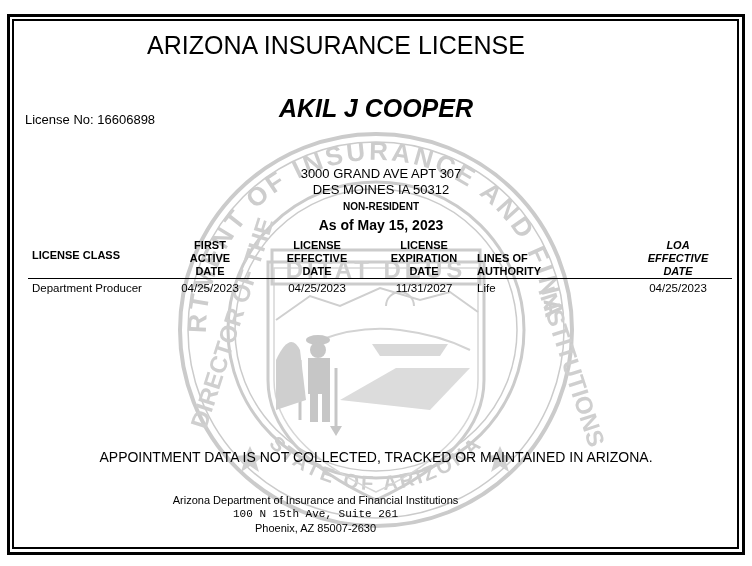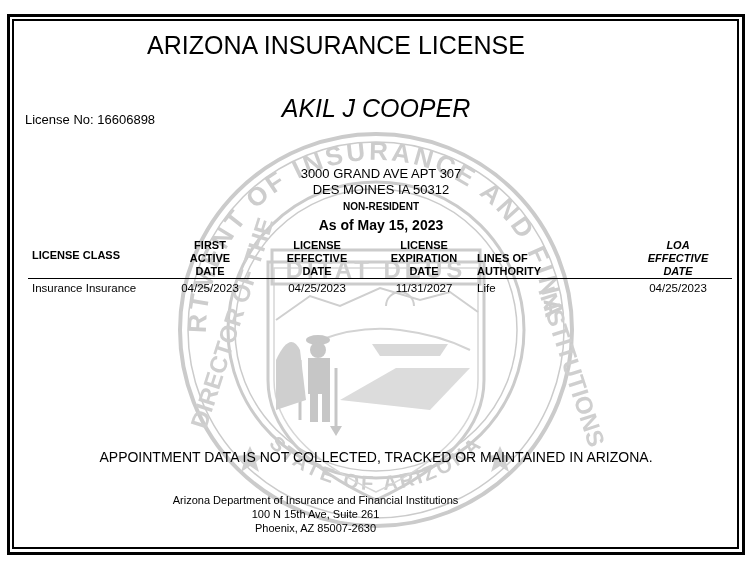--- a/index.html
+++ b/index.html
@@ -4,21 +4,21 @@
   <style>
     html, body { margin: 0; padding: 0; background: #ffffff; }
     body { width: 752px; height: 566px; position: relative; overflow: hidden; font-family: "Liberation Sans", sans-serif; color: #000; }
     .border-outer { position: absolute; left: 7px; top: 14px; width: 732px; height: 535px; border: 3px solid #000; box-sizing: content-box; }
     .border-inner { position: absolute; left: 12px; top: 19px; width: 723px; height: 526px; border: 2px solid #000; }
     .seal { position: absolute; left: 0; top: 0; width: 752px; height: 566px; pointer-events: none; }
     .abs { position: absolute; white-space: nowrap; }
     .center { text-align: center; }
     .title { left: 0; width: 672px; top: 30px; font-size: 25px; line-height: 30px; }
     .license-no { left: 25px; top: 68px; font-size: 13px; line-height: 16px; margin-top: 44px; }
-    .name { left: 0; width: 752px; top: 93px; font-size: 25px; font-weight: normal; font-style: italic; line-height: 30px; }
+    .name { left: 0; width: 752px; top: 93px; font-size: 25px; font-weight: bold; font-style: italic; line-height: 30px; }
     .addr1 { left: 0; width: 762px; top: 166px; font-size: 13px; line-height: 16px; }
     .addr2 { left: 0; width: 762px; top: 182px; font-size: 13px; line-height: 16px; }
     .resident { left: 0; width: 762px; top: 200px; font-size: 10px; font-weight: bold; line-height: 13px; }
     .asof { left: 0; width: 762px; top: 216px; font-size: 14px; font-weight: bold; line-height: 18px; }
     .th { font-size: 11px; font-weight: bold; line-height: 13px; position: absolute; }
     .th-center { text-align: center; }
     .rule { position: absolute; left: 28px; top: 278px; width: 704px; height: 0; border-top: 1px solid #000; }
     .td { font-size: 11.5px; line-height: 14px; position: absolute; top: 281px; }
     .notice { left: 0; width: 752px; top: 448px; font-size: 14px; line-height: 18px; }
     .footer { left: 0; width: 631px; font-size: 11px; line-height: 14px; margin-top: 16px; }
@@ -114,25 +114,25 @@
 </div>
 <div class="th th-center" style="left:638px; width:80px; top:239px;font-style:italic;">
   <div>LOA</div>
   <div>EFFECTIVE</div>
   <div>DATE</div>
 </div>
 
 <div class="rule"></div>
 
 <div>
-  <div class="td" style="left:32px;">Insurance Insurance</div>
+  <div class="td" style="left:32px;">Department Producer</div>
   <div class="td" style="left:170px; width:80px; text-align:center;">04/25/2023</div>
   <div class="td" style="left:272px; width:90px; text-align:center;">04/25/2023</div>
   <div class="td" style="left:380px; width:88px; text-align:center;">11/31/2027</div>
   <div class="td" style="left:477px;">Life</div>
   <div class="td" style="left:638px; width:80px; text-align:center;">04/25/2023</div>
 </div>
 
 <div class="abs center notice">APPOINTMENT DATA IS NOT COLLECTED, TRACKED OR MAINTAINED IN ARIZONA.</div>
 
 <div class="abs center footer" style="top:477px;">Arizona Department of Insurance and Financial Institutions</div>
-<div class="abs center footer" style="top:491px;">100 N 15th Ave, Suite 261</div>
+<div class="abs center footer" style="top:491px;font-family:Liberation Mono, monospace;">100 N 15th Ave, Suite 261</div>
 <div class="abs center footer" style="top:505px;">Phoenix, AZ 85007-2630</div>
 
 </body></html>

